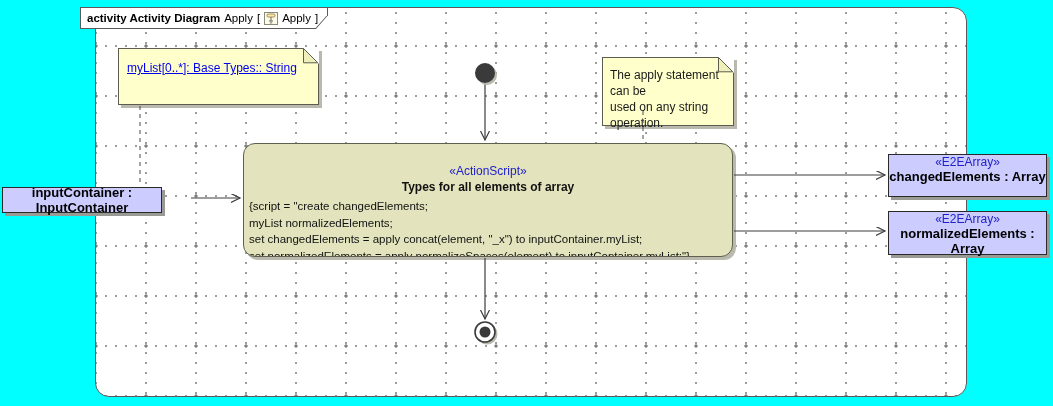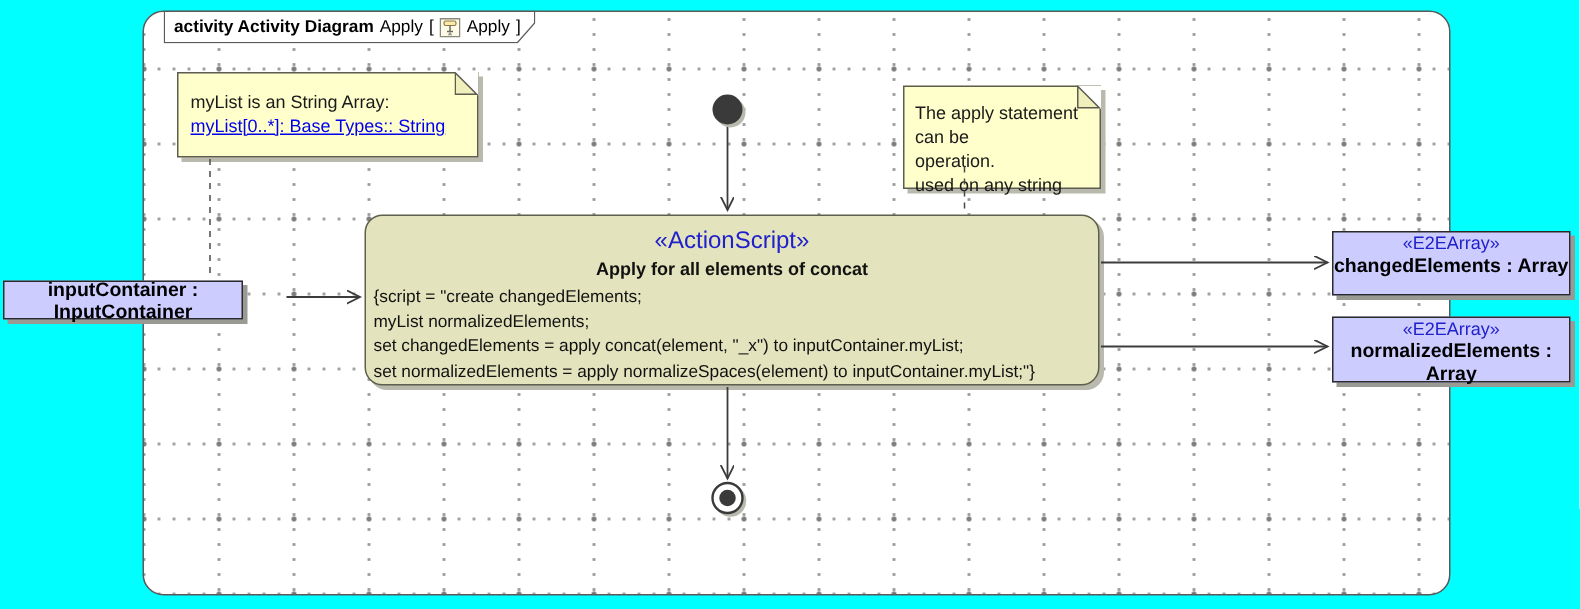--- a/index.html
+++ b/index.html
@@ -21,42 +21,42 @@
     border-radius:14px;
     background-image:
       radial-gradient(circle, #7e7e7e 1.5px, transparent 1.7px),
       radial-gradient(circle, var(--grid-dot) 0.9px, transparent 1.1px),
       radial-gradient(circle, var(--grid-dot) 0.9px, transparent 1.1px);
     background-size:50px 50px, 10px 50px, 50px 10px;
     background-position:25px 13px, 5px 13px, 25px 0;
   }
 
   
-  .tab{position:absolute;left:109px;top:7px;width:248px;height:22px;padding-left:24px;}
+  .tab{position:absolute;left:80px;top:7px;width:248px;height:22px;padding-left:24px;}
   .tab .t-outer{position:absolute;inset:0;background:var(--frame-border);
     clip-path:polygon(0 0,100% 0,100% 38%,calc(100% - 12px) 100%,0 100%);}
   .tab .t-inner{position:absolute;left:1px;top:1px;right:1px;bottom:1px;background:#fff;
     clip-path:polygon(0 0,100% 0,100% 36%,calc(100% - 11.3px) 100%,0 100%);}
   .tab .t-content{position:absolute;inset:0;display:flex;align-items:center;
     padding-left:7px;gap:4px;font-size:11.5px;white-space:nowrap;}
   .tab .bold{font-weight:bold;}
 
   
   .note{position:absolute;background:var(--note-bg);border:1px solid var(--note-border);
     box-shadow:3px 3px 0 var(--shadow);font-size:12px;line-height:16px;color:#1a1a1a;}
   .note .fold{position:absolute;top:-1px;right:-1px;}
   .note-left{left:118px;top:48px;width:201px;height:57px;padding:11px 4px 0 8px;}
   .note-right{left:602px;top:57px;width:132px;height:69px;padding:9px 4px 0 7px;}
   .note a{color:var(--link-blue);text-decoration:underline;}
 
   
   .action{position:absolute;left:243px;top:143px;width:490px;height:114px;
     background:var(--action-bg);border:1px solid var(--action-border);border-radius:12px;
     box-shadow:3px 3px 0 var(--shadow);font-size:11.5px;color:#111;overflow:hidden;}
-  .action .stq{text-align:center;color:var(--stereotype-blue);margin-top:8px;font-size:16px;}
+  .action .stq{text-align:center;color:var(--stereotype-blue);margin-top:20px;font-size:12px;}
   .action .ttl{text-align:center;font-weight:bold;font-size:12px;margin:2px 0 4px;}
   .action .ln{padding-left:5px;line-height:16.5px;white-space:nowrap;}
 
   
   .obj{position:absolute;background:var(--object-bg);border:1px solid var(--object-border);
     box-shadow:3px 3px 0 #9a9a94;color:#000;}
   .obj .stq{text-align:center;color:var(--stereotype-blue);font-size:12px;margin-top:0;}
   .obj .nm{text-align:center;font-weight:bold;font-size:13px;}
   .obj-input{left:2px;top:187px;width:160px;height:26px;display:flex;align-items:center;justify-content:center;}
   .obj-input .nm{margin:0;}
@@ -86,41 +86,40 @@
           <path d="M7 6 L7 10 M5 10 L9 10" stroke="#6a6a5a" stroke-width="1" fill="none"></path>
           <path d="M7 10 L5.5 12.5 L8.5 12.5 Z" fill="#9a9a8a"></path>
         </svg>
       </span>
       <span>Apply</span>
       <span>]</span>
     </div>
   </div>
 
   <div class="note note-left">
-    <div>myList is an String Array:</div>
     <a href="#">myList[0..*]: Base Types:: String</a>
     <svg class="fold" width="16" height="16" viewBox="0 0 16 16">
       <path d="M0,0 L16,0 L16,16 Z" fill="#ffffff"></path>
       <path d="M0.5,0.5 L14.8,14.8 L0.5,14.8 Z" fill="#efefbc" stroke="#5c5c50" stroke-width="1"></path>
     </svg>
   </div>
 
   <div class="note note-right">
     <div>The apply statement can be</div>
+    <div>used on any string</div>
     <div>operation.</div>
-    <div>used on any string</div>
     <svg class="fold" width="16" height="16" viewBox="0 0 16 16">
       <path d="M0,0 L16,0 L16,16 Z" fill="#ffffff"></path>
       <path d="M0.5,0.5 L14.8,14.8 L0.5,14.8 Z" fill="#efefbc" stroke="#5c5c50" stroke-width="1"></path>
     </svg>
   </div>
 
   <div class="action">
     <div class="stq">«ActionScript»</div>
-    <div class="ttl">Apply for all elements of concat</div>
+    <div class="ttl">Types for all elements of array</div>
     <div class="ln">{script = "create changedElements;</div>
     <div class="ln">myList normalizedElements;</div>
     <div class="ln">set changedElements = apply concat(element, "_x") to inputContainer.myList;</div>
     <div class="ln">set normalizedElements = apply normalizeSpaces(element) to inputContainer.myList;"}</div>
   </div>
 
   <div class="obj obj-input">
     <div class="nm">inputContainer : InputContainer</div>
   </div>
 

